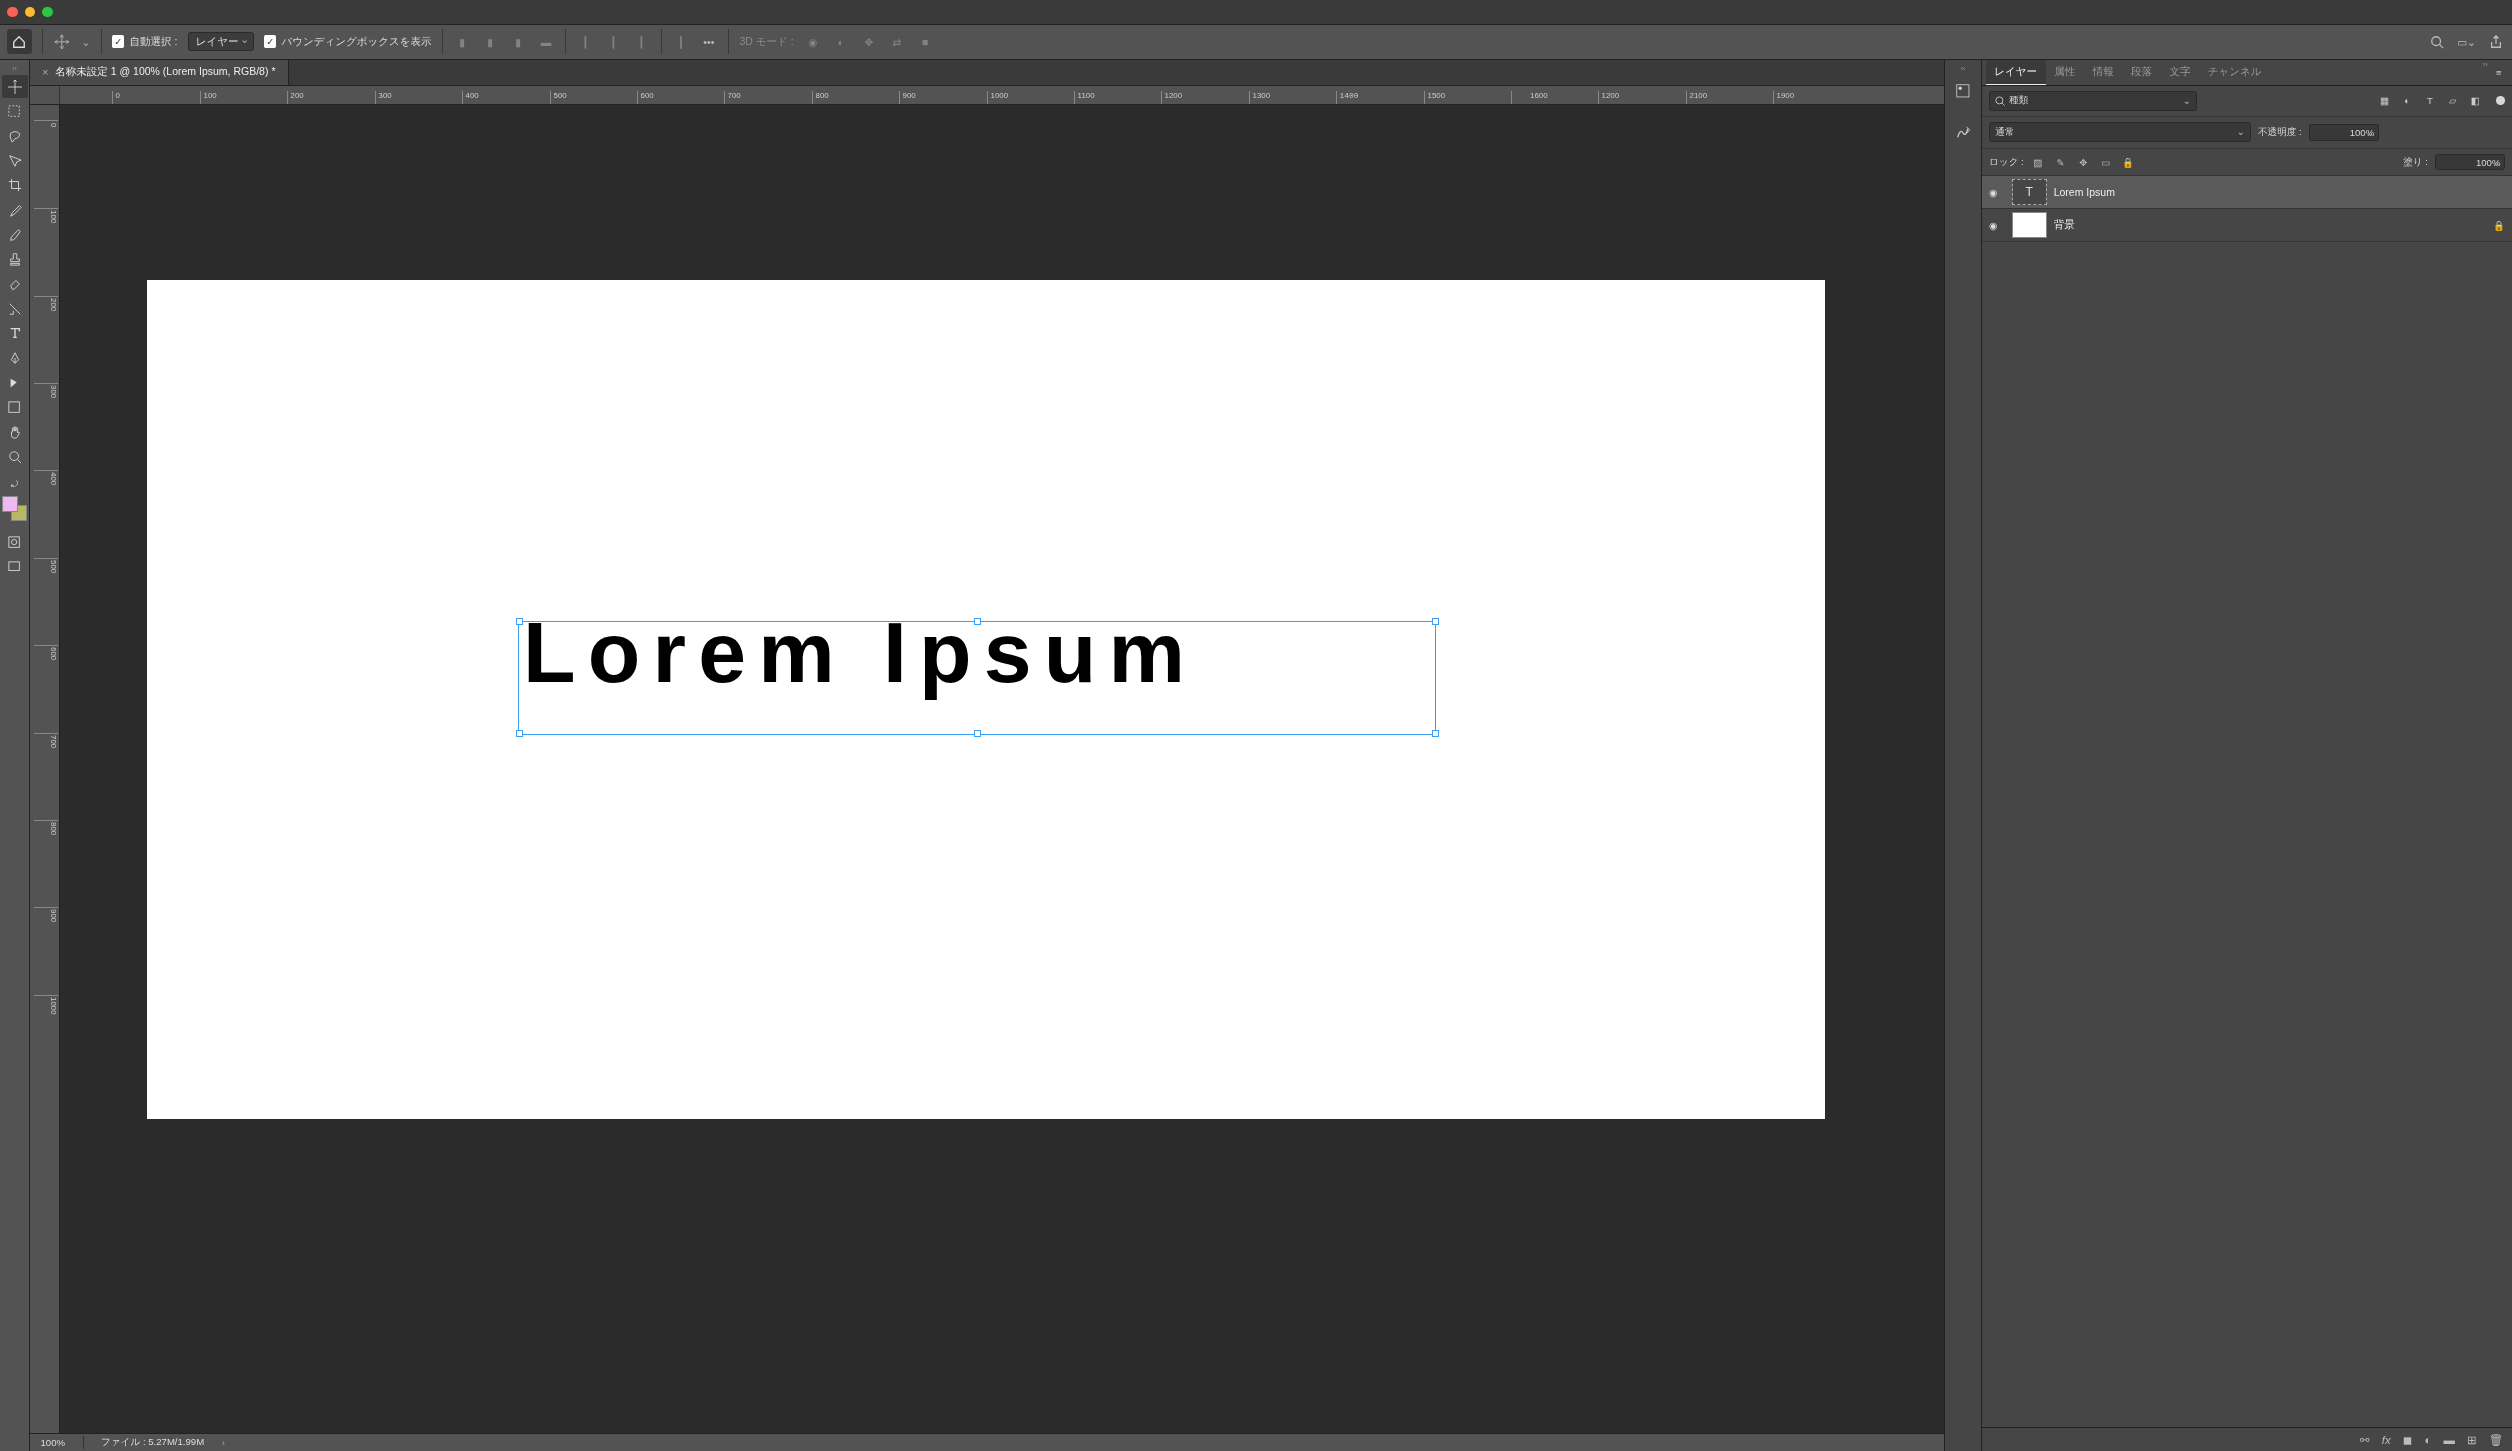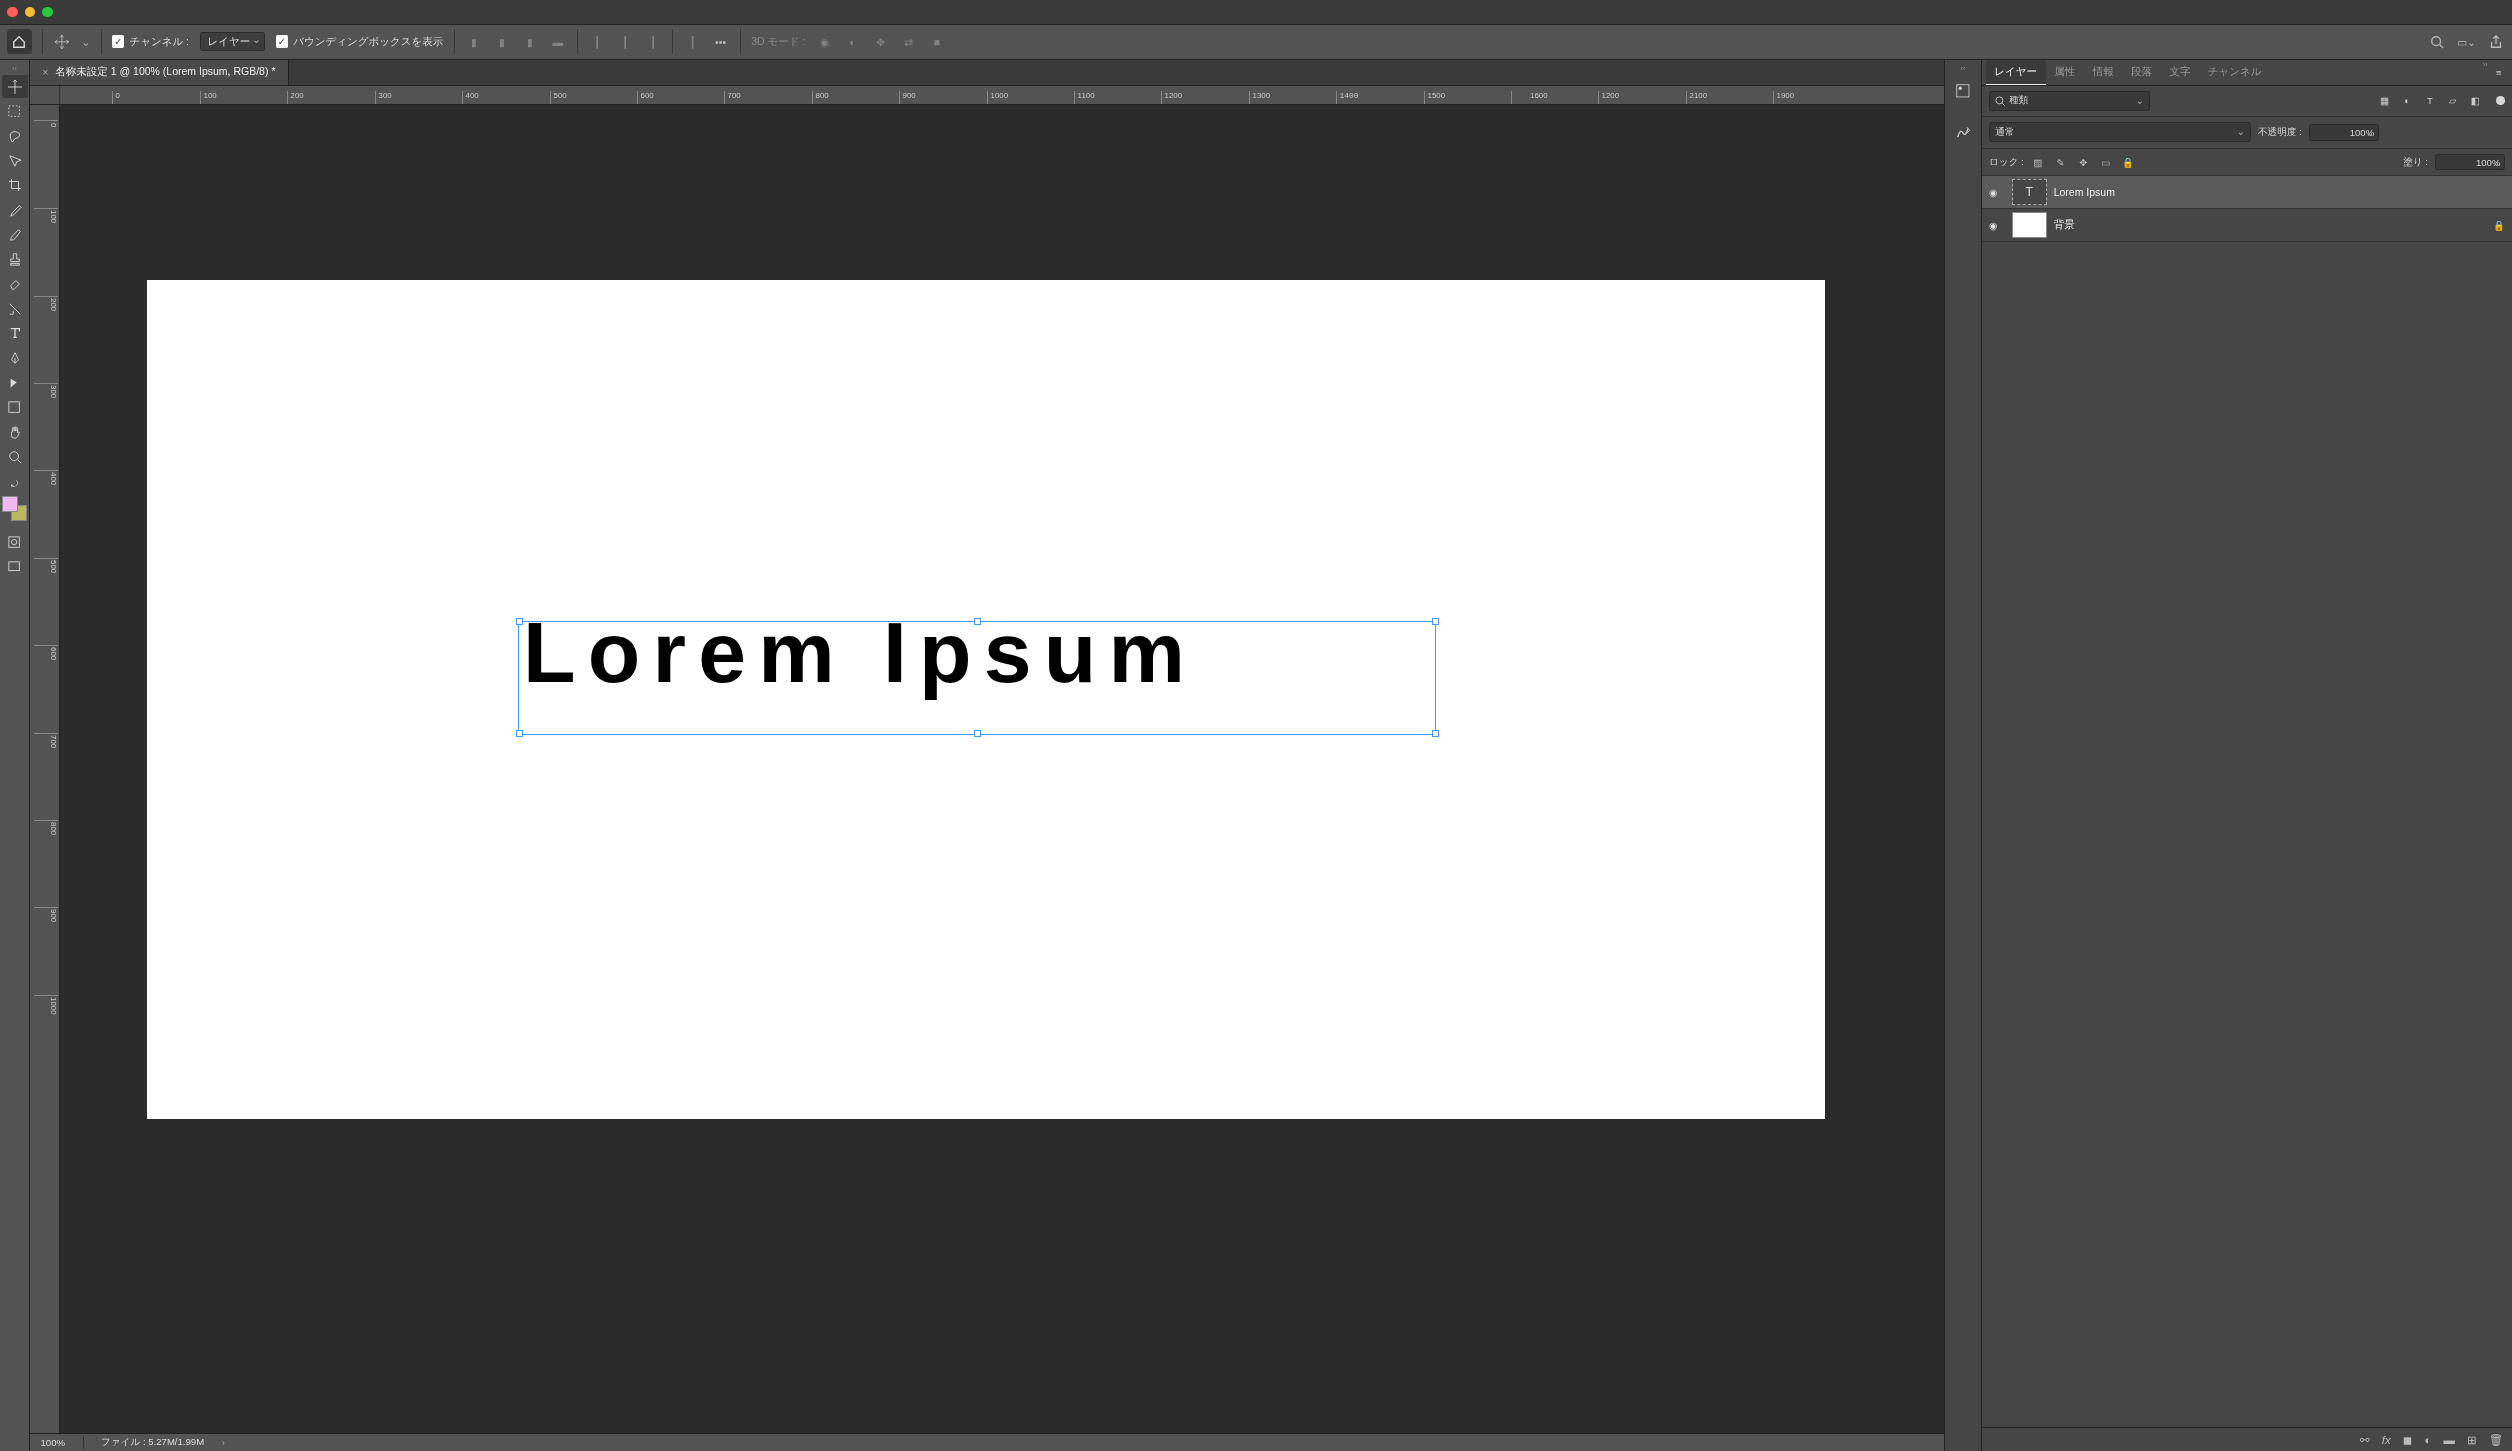--- a/index.html
+++ b/index.html
@@ -50,21 +50,21 @@
 .mini-dock .collapse-ind { position:absolute; top:5.2px; left:50%; transform:translateX(-50%); font-size:7px; color:#999; }
 .mini-ico { width:21px; height:21px; display:flex; align-items:center; justify-content:center; color:#ccc; }
 .panels { width:531px; background:#464646; border-left:0.9px solid #222; display:flex; flex-direction:column; }
 .panel-tabs { display:flex; height:26px; align-items:center; border-bottom:0.9px solid #222; padding:0 3.5px; position:relative; }
 .panel-tabs .collapse-ind { position:absolute; top:1.7px; right:24.5px; font-size:7px; color:#999; }
 .ptab { padding:0 8.7px; height:100%; display:flex; align-items:center; color:#999; font-size:10.5px; }
 .ptab.active { color:#eee; border-bottom:1.7px solid #eee; background:#3a3a3a; }
 .ptab-menu { margin-left:auto; padding:0 7px; color:#ccc; }
 .panel-body { flex:1; background:#464646; position:relative; }
 .panel-filter { display:flex; align-items:center; padding:5.2px 7px; gap:7px; border-bottom:0.9px solid #333; }
-.filter-sel { flex:none; width:161px; background:#383838; border:0.9px solid #2a2a2a; border-radius:2.6px; padding:2.6px 5.2px; display:flex; align-items:center; gap:3.5px; position:relative; }
+.filter-sel { flex:none; width:208px; background:#383838; border:0.9px solid #2a2a2a; border-radius:2.6px; padding:2.6px 5.2px; display:flex; align-items:center; gap:3.5px; position:relative; }
 .filter-sel::after { content:"⌄"; position:absolute; right:5.2px; color:#aaa; }
 .filter-icons { display:flex; gap:8.7px; margin-left:auto; }
 .filter-icons span { width:14px; height:14px; display:flex; align-items:center; justify-content:center; color:#ccc; }
 .panel-row { display:flex; align-items:center; padding:5.2px 7px; gap:7px; border-bottom:0.9px solid #333; font-size:9.6px; }
 .blend-sel { flex:1; background:#383838; border:0.9px solid #2a2a2a; border-radius:2.6px; padding:2.6px 5.2px; position:relative; max-width:262px; }
 .blend-sel::after { content:"⌄"; position:absolute; right:5.2px; color:#aaa; }
 .pct-sel { width:70px; background:#383838; border:0.9px solid #2a2a2a; border-radius:2.6px; padding:1.7px 3.5px; position:relative; text-align:right; }
 .pct-sel::after { content:"⌄"; position:absolute; right:3.5px; color:#aaa; }
 .lock-icons { display:flex; gap:8.7px; }
 .lock-icons span { width:14px; height:14px; display:flex; align-items:center; justify-content:center; color:#bbb; }
@@ -101,21 +101,21 @@
   <div class="opt-sep"></div>
   <div class="opt-ico">
     <svg width="15.7" height="15.7" viewBox="0 0 18 18">
         <path d="M9 1v16M1 9h16M9 1l-2 3M9 1l2 3M9 17l-2-3M9 17l2-3M1 9l3-2M1 9l3 2M17 9l-3-2M17 9l-3 2" stroke="#ddd" fill="none"></path>
       </svg>
   </div>
   <span style="color:#aaa">⌄</span>
   <div class="opt-sep"></div>
   <div class="opt-check">
     <div class="cbox">✓</div>
-    <span>チャンネル :</span>
+    <span>自動選択 :</span>
   </div>
   <div class="opt-select">レイヤー</div>
   <div class="opt-check">
     <div class="cbox">✓</div>
     <span>バウンディングボックスを表示</span>
   </div>
   <div class="opt-sep"></div>
   <div class="opt-ico dim">▮</div>
   <div class="opt-ico dim">▮</div>
   <div class="opt-ico dim">▮</div>

